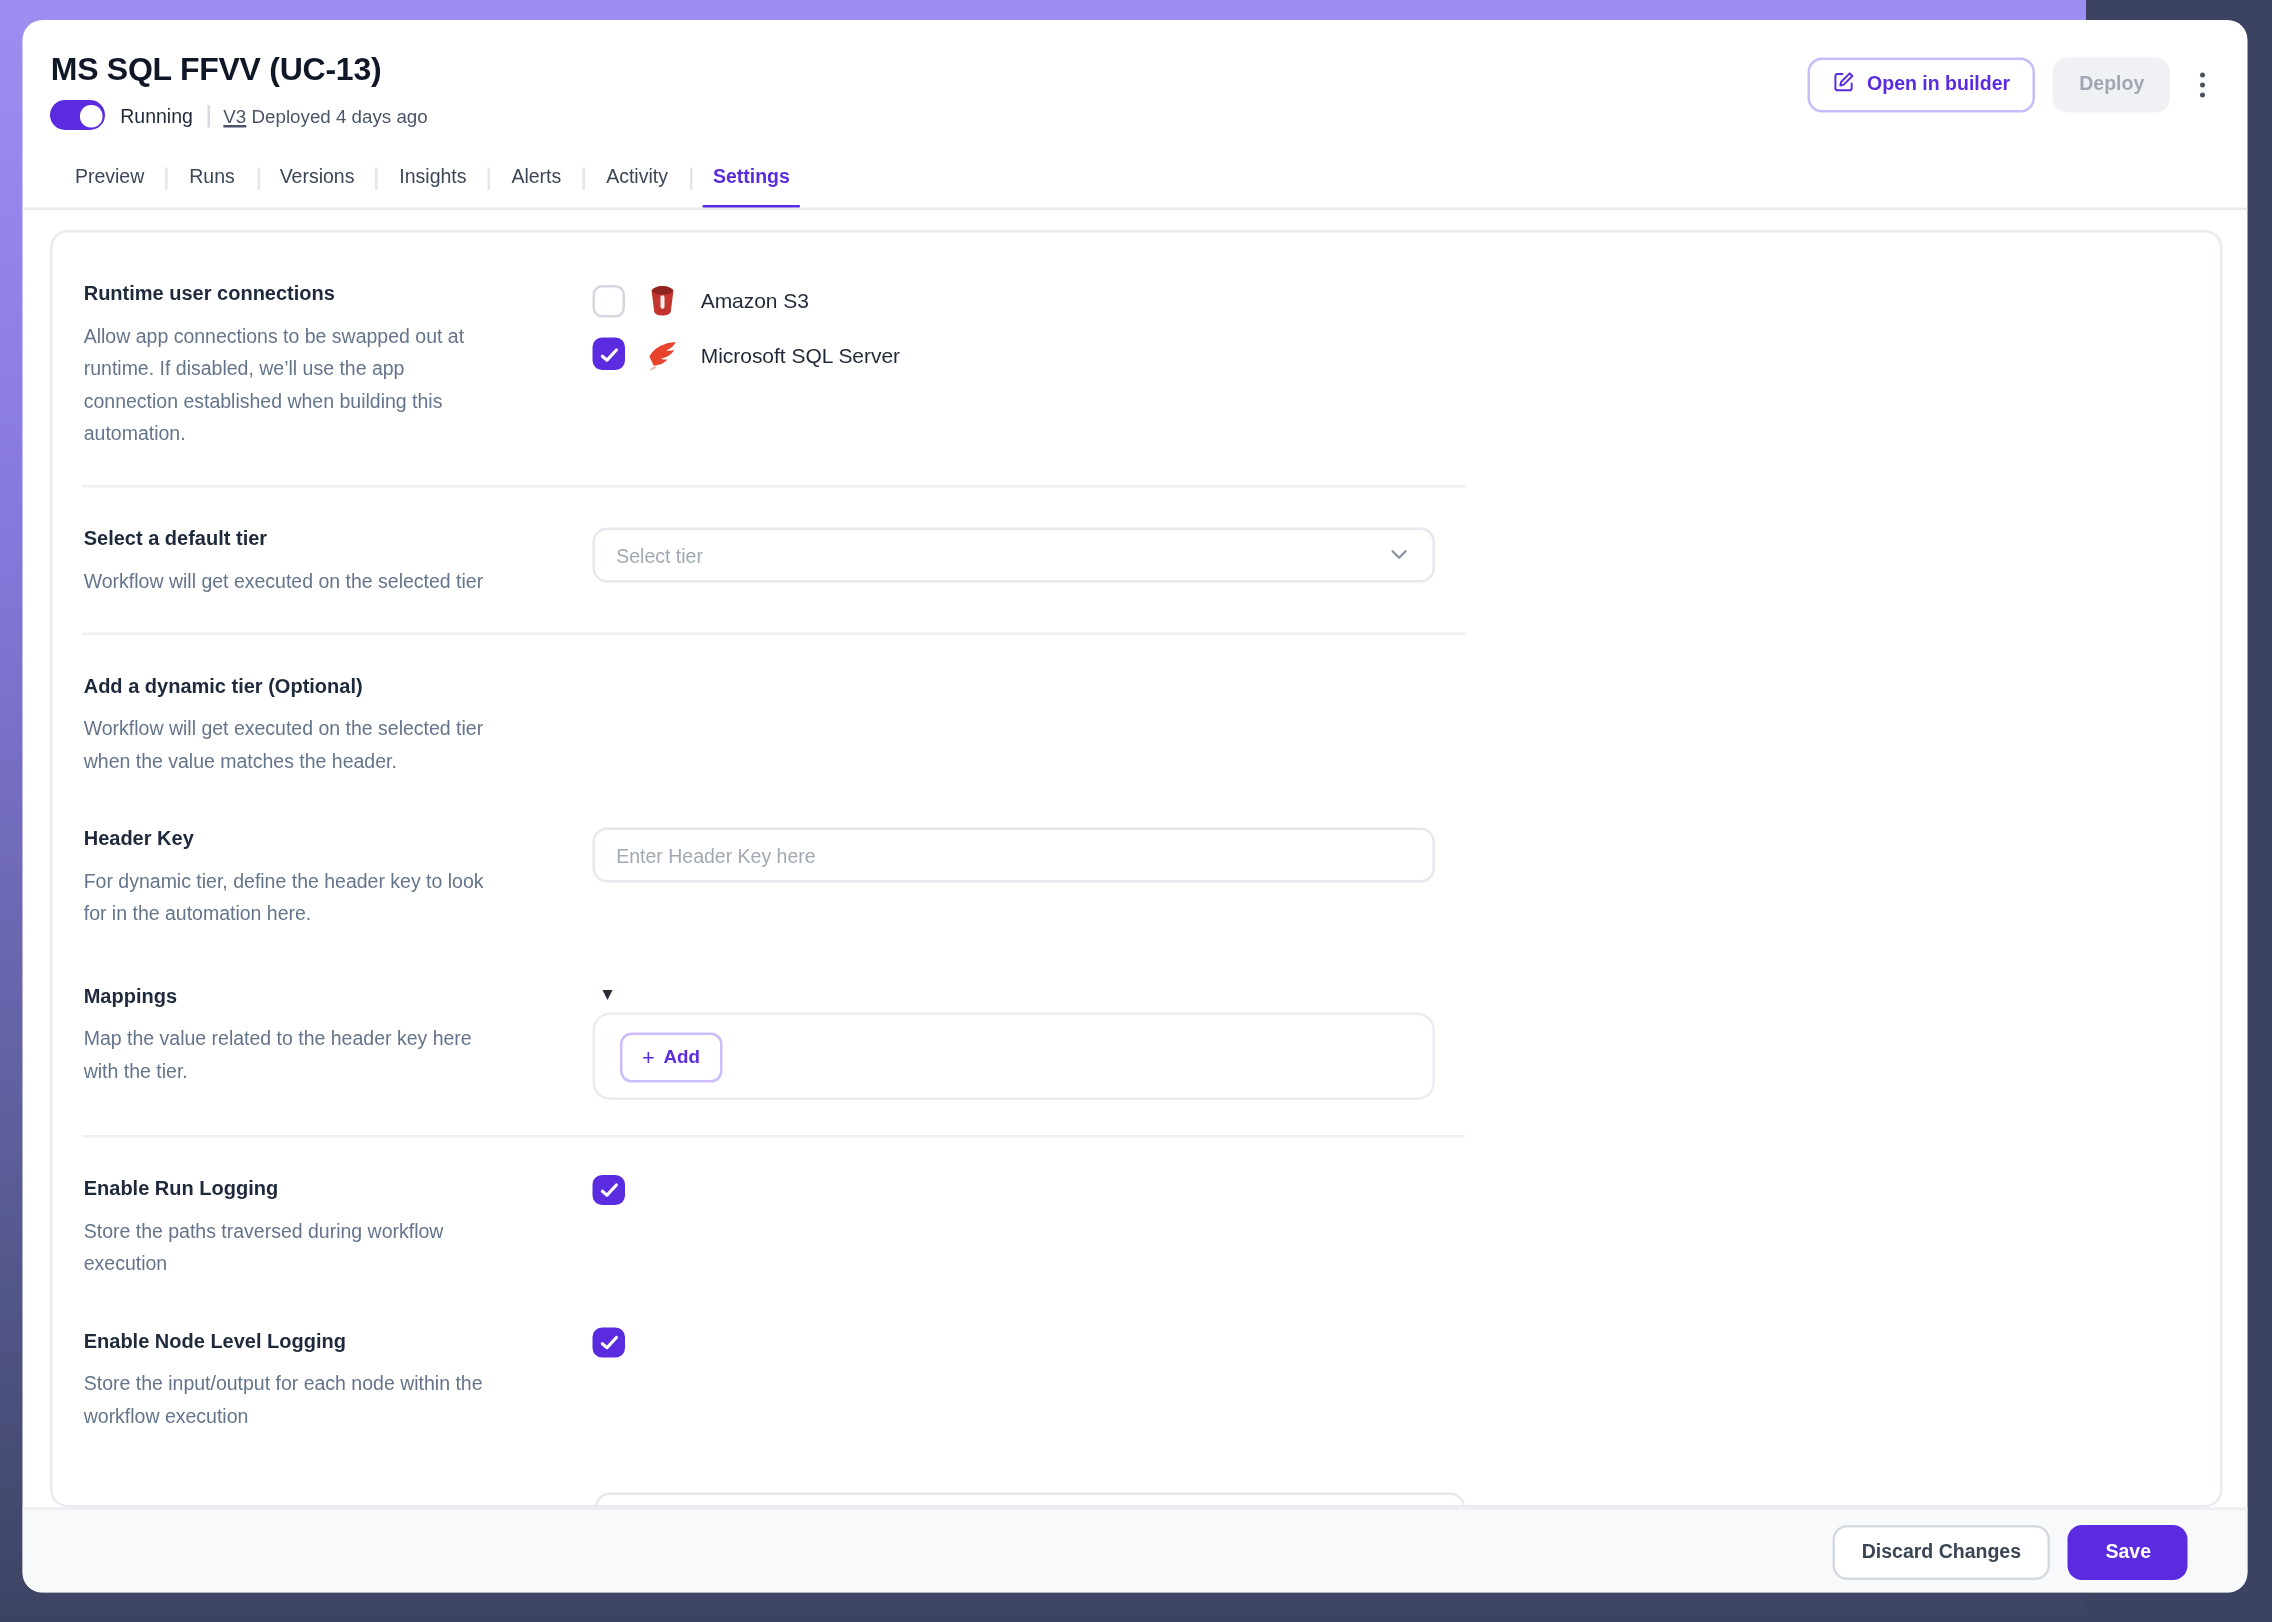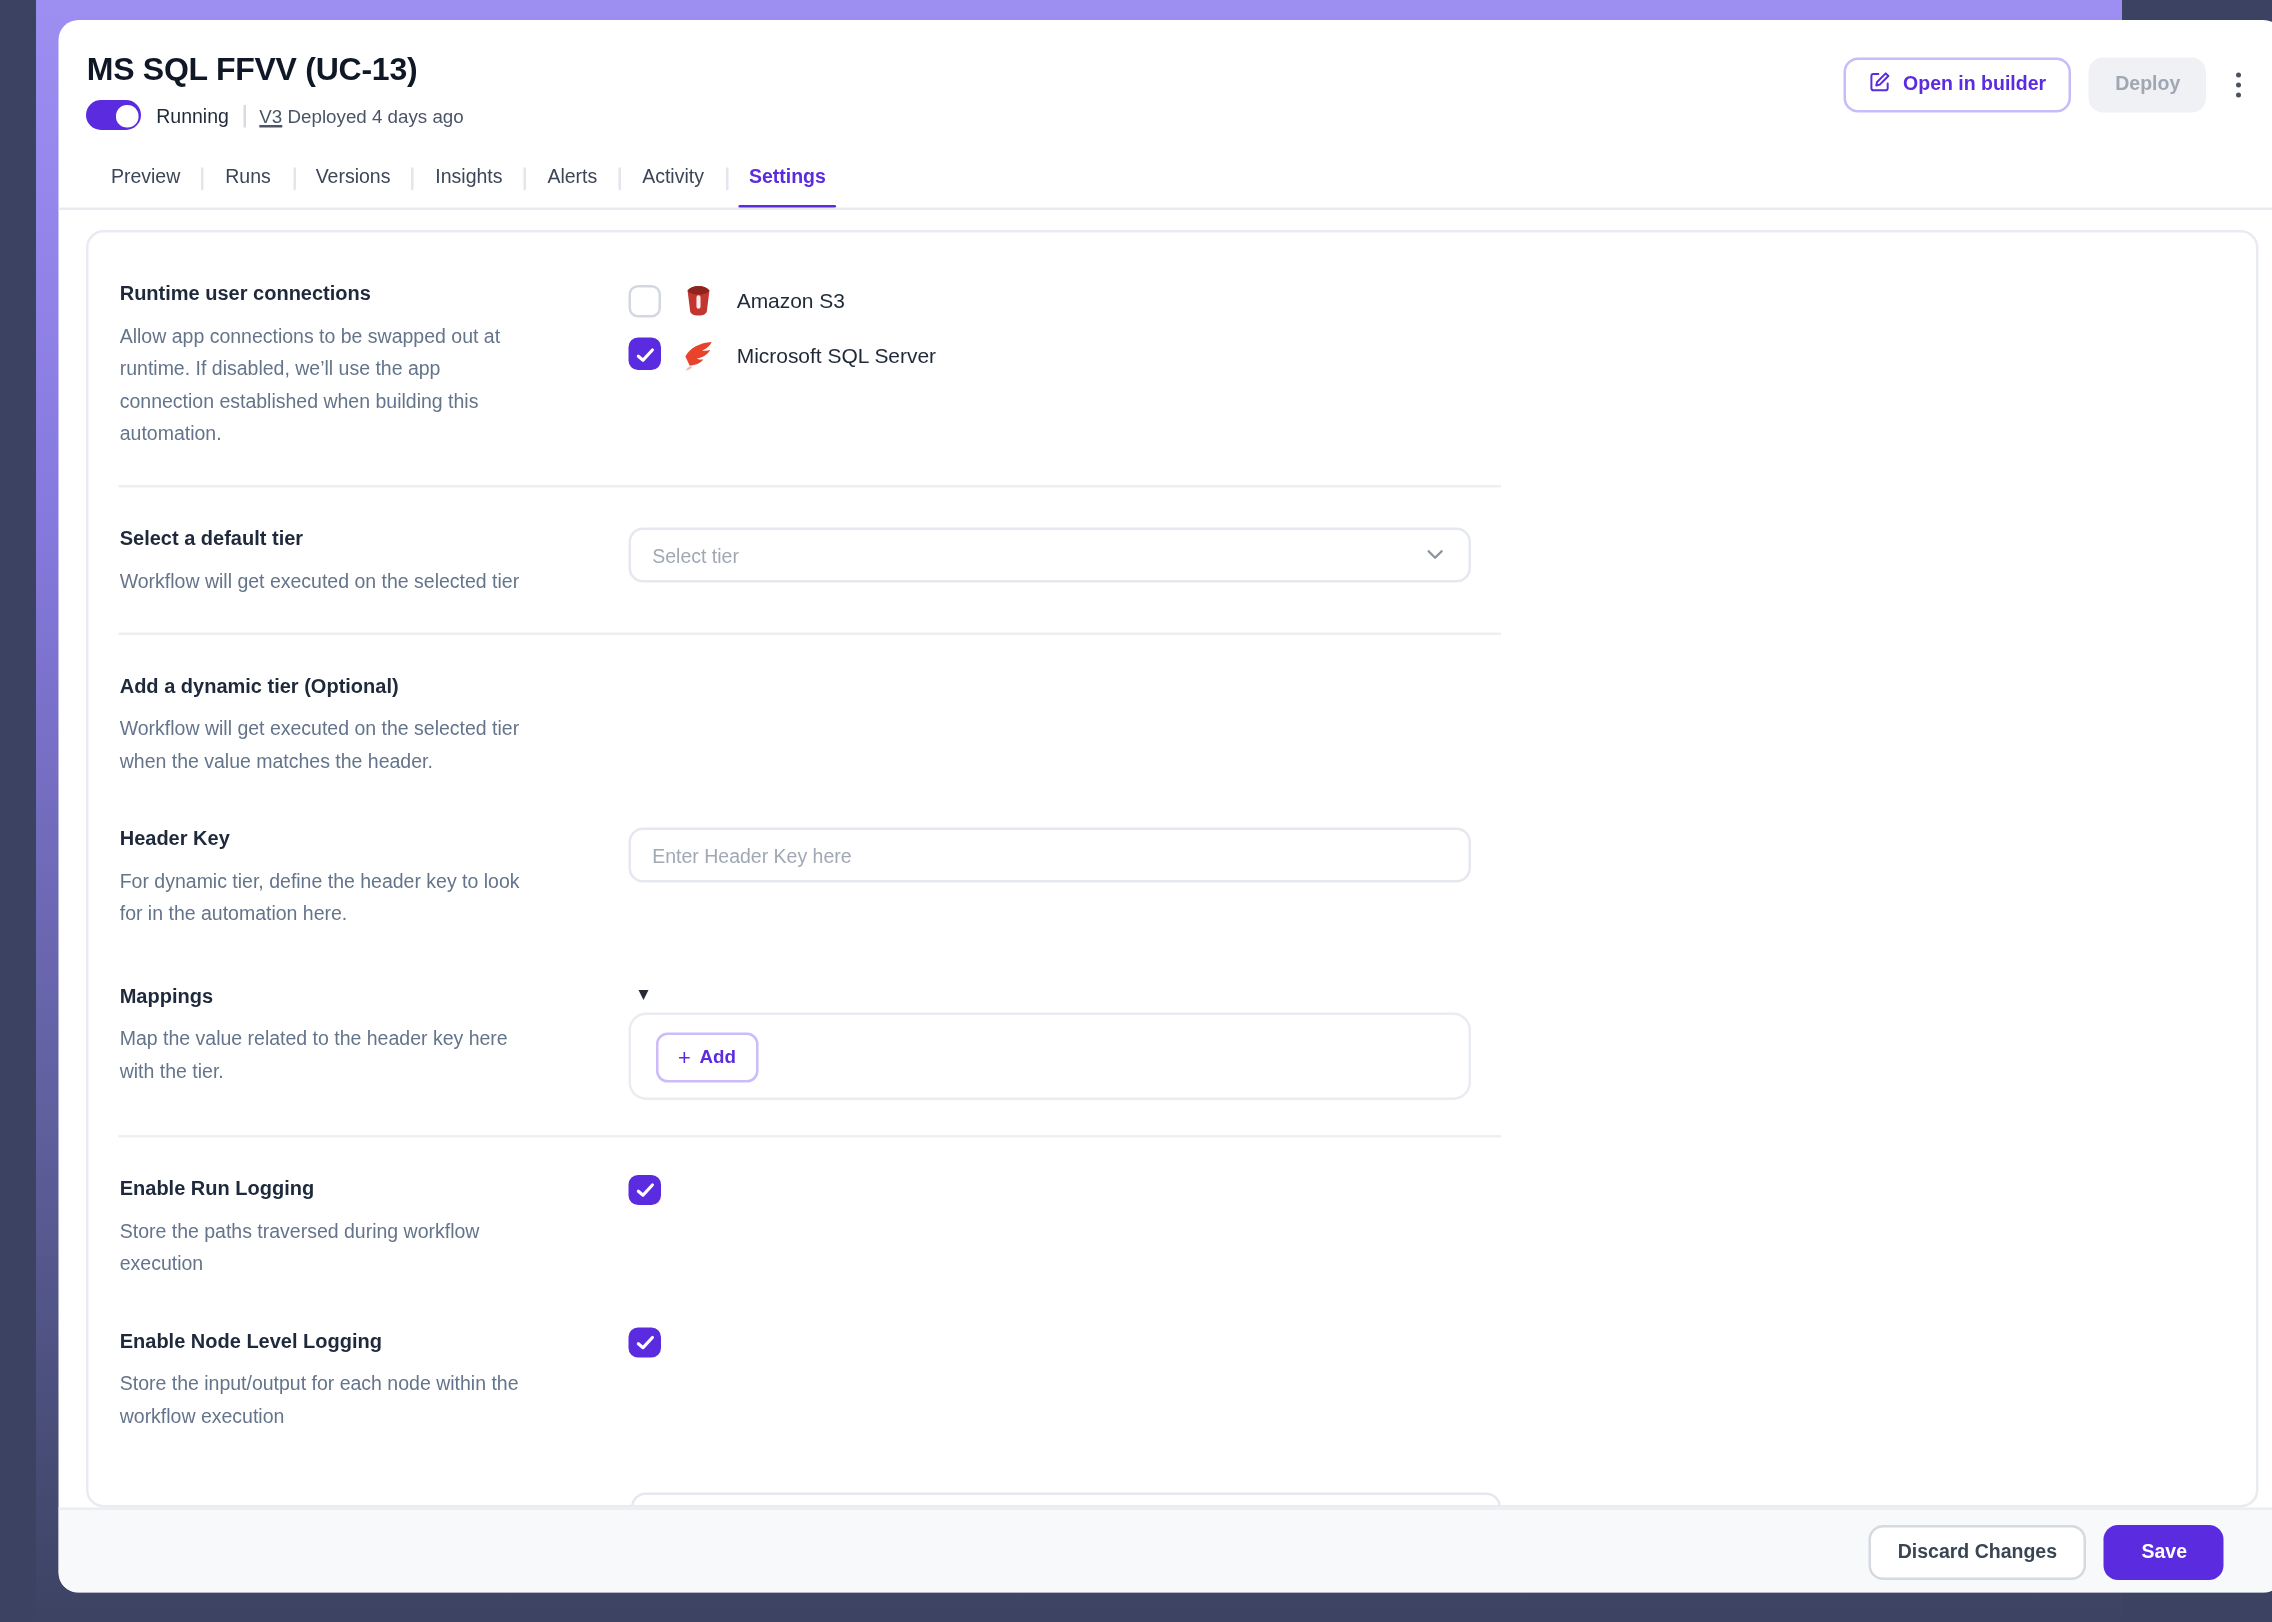--- a/index.html
+++ b/index.html
@@ -1,18 +1,18 @@
 <!DOCTYPE html>
 <html style="font-size:9.3px"><head>
 <meta charset="utf-8">
 <style>
   html,body{margin:0;padding:0;background:#3c4362;}
   body{width:2273px;height:1622px;overflow:hidden;font-family:"Liberation Sans",sans-serif;}
   .viewport{position:relative;width:2086px;height:1622px;
-    background:linear-gradient(180deg,#9d8ef2 0%,#8679de 32%,#60609f 68%,#3c4362 100%);margin-left:36px;}
+    background:linear-gradient(180deg,#9d8ef2 0%,#8679de 32%,#60609f 68%,#3c4362 100%);}
   .stage{position:absolute;left:0;top:0;width:909px;height:649px;
     transform:scale(2.5);transform-origin:0 0;}
   .card{position:absolute;left:9.3px;top:8px;width:890px;height:629px;background:#ffffff;
     border-radius:8px;display:flex;flex-direction:column;overflow:hidden;}
 
   
   .header-top{display:flex;align-items:flex-start;padding:11.6px 14px 0 11px;}
   .title{font-size:12.8px;font-weight:700;color:#101828;letter-spacing:-0.1px;line-height:15px;}
   .status-row{display:flex;align-items:center;gap:5.8px;margin-top:5.8px;}
   .toggle{width:22px;height:12px;border-radius:6.4px;background:#5b2be0;position:relative;cursor:pointer;flex:0 0 auto;}

